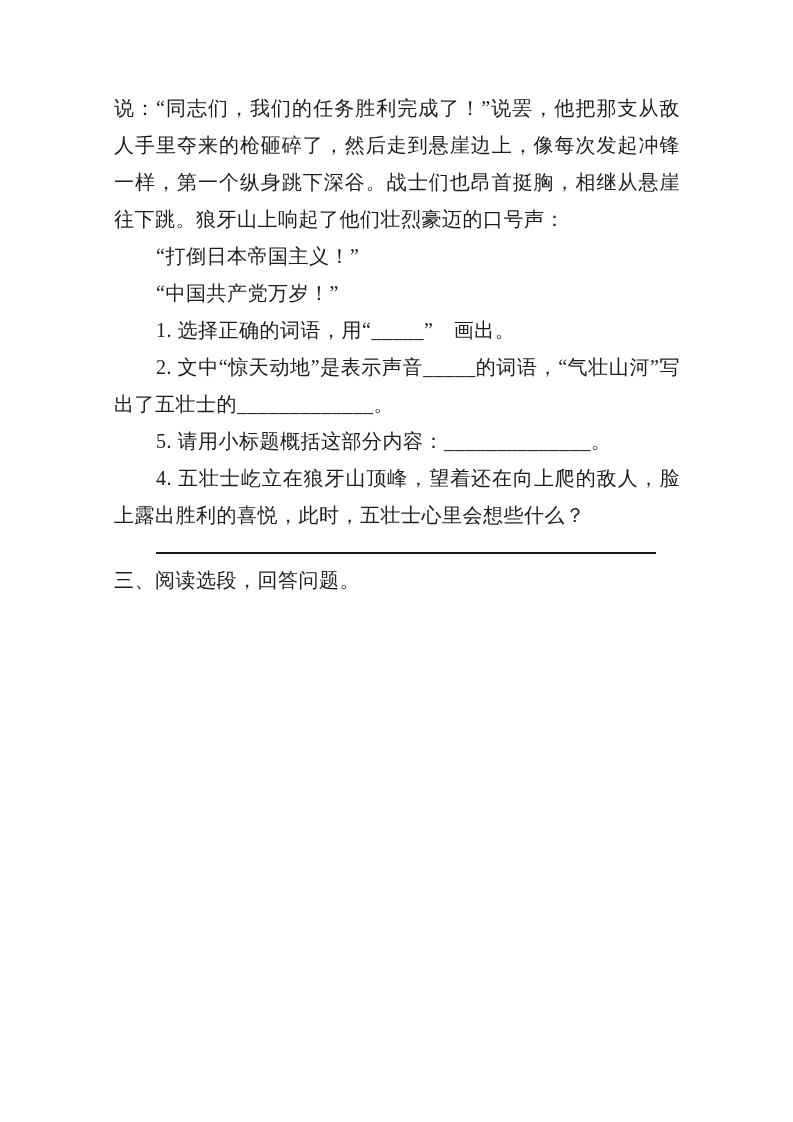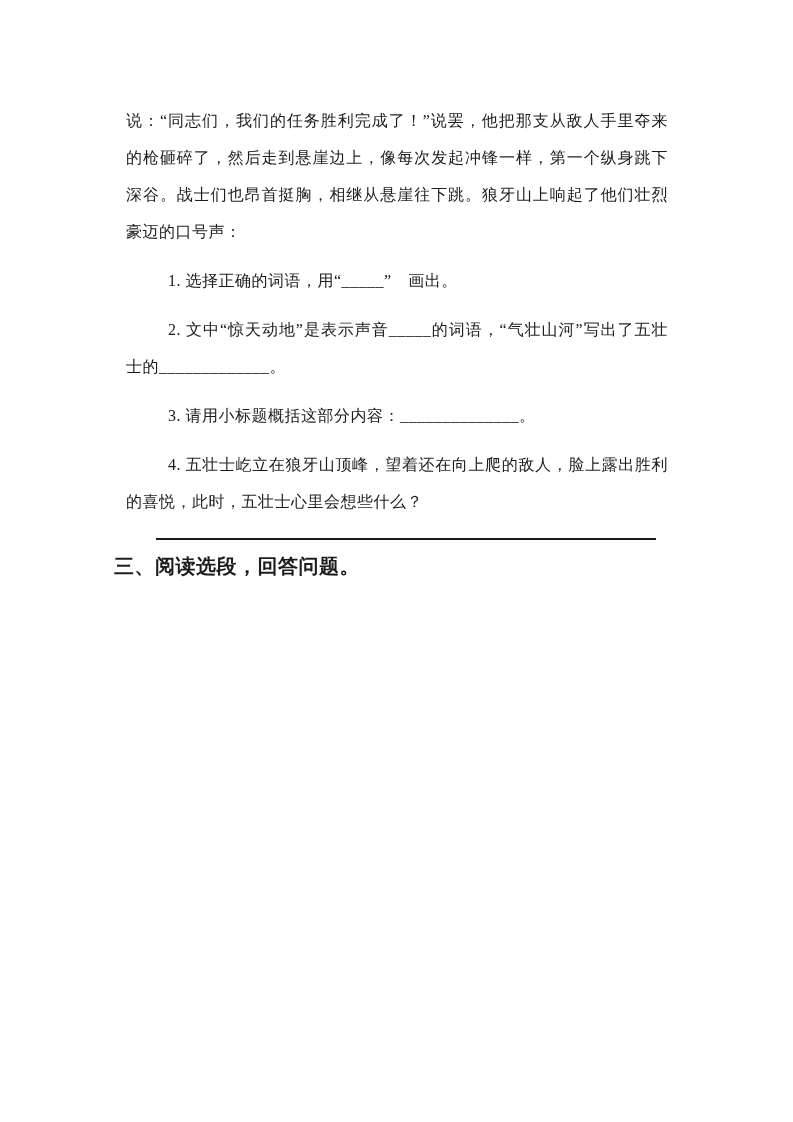--- a/index.html
+++ b/index.html
@@ -16,61 +16,62 @@
     font-family: "Liberation Serif", "DejaVu Serif", serif;
     color: #1c1c1c;
   }
   .content {
     position: absolute;
     left: 114px;
     top: 90px;
     width: 566px;
   }
   .para {
-    margin: 12px;
-    font-size: 16px;
+    margin: 0;
+    font-size: 20px;
     line-height: 37px;
     text-align: justify;
     letter-spacing: 0.5px;
     word-break: break-all;
   }
   .indent {
     text-indent: 42px;
   }
   .divider {
     border: none;
     border-top: 2px solid #1a1a1a;
     margin: 18px 0 0 42px;
     width: 500px;
     height: 0;
   }
   .section-heading {
     margin: 8px 0 0 0;
     font-size: 20px;
     line-height: 37px;
     letter-spacing: 0.5px;
-    font-weight: bold;
   }
 </style>
 </head>
 <body>
 
 <div class="page">
   <div class="content">
 
     <p class="para">说：“同志们，我们的任务胜利完成了！”说罢，他把那支从敌人手里夺来的枪砸碎了，然后走到悬崖边上，像每次发起冲锋一样，第一个纵身跳下深谷。战士们也昂首挺胸，相继从悬崖往下跳。狼牙山上响起了他们壮烈豪迈的口号声：</p>
 
+    <p class="para indent">“打倒日本帝国主义！”</p>
 
+    <p class="para indent">“中国共产党万岁！”</p>
 
 
     <p class="para indent">1. 选择正确的词语，用“_____”　画出。</p>
 
     <p class="para indent">2. 文中“惊天动地”是表示声音_____的词语，“气壮山河”写出了五壮士的_____________。</p>
 
-    <p class="para indent">3. 请用小标题概括这部分内容：______________。</p>
+    <p class="para indent">5. 请用小标题概括这部分内容：______________。</p>
 
     <p class="para indent">4. 五壮士屹立在狼牙山顶峰，望着还在向上爬的敌人，脸上露出胜利的喜悦，此时，五壮士心里会想些什么？</p>
 
     <hr class="divider">
 
     <p class="section-heading">三、阅读选段，回答问题。</p>
 
 
 
   </div>

